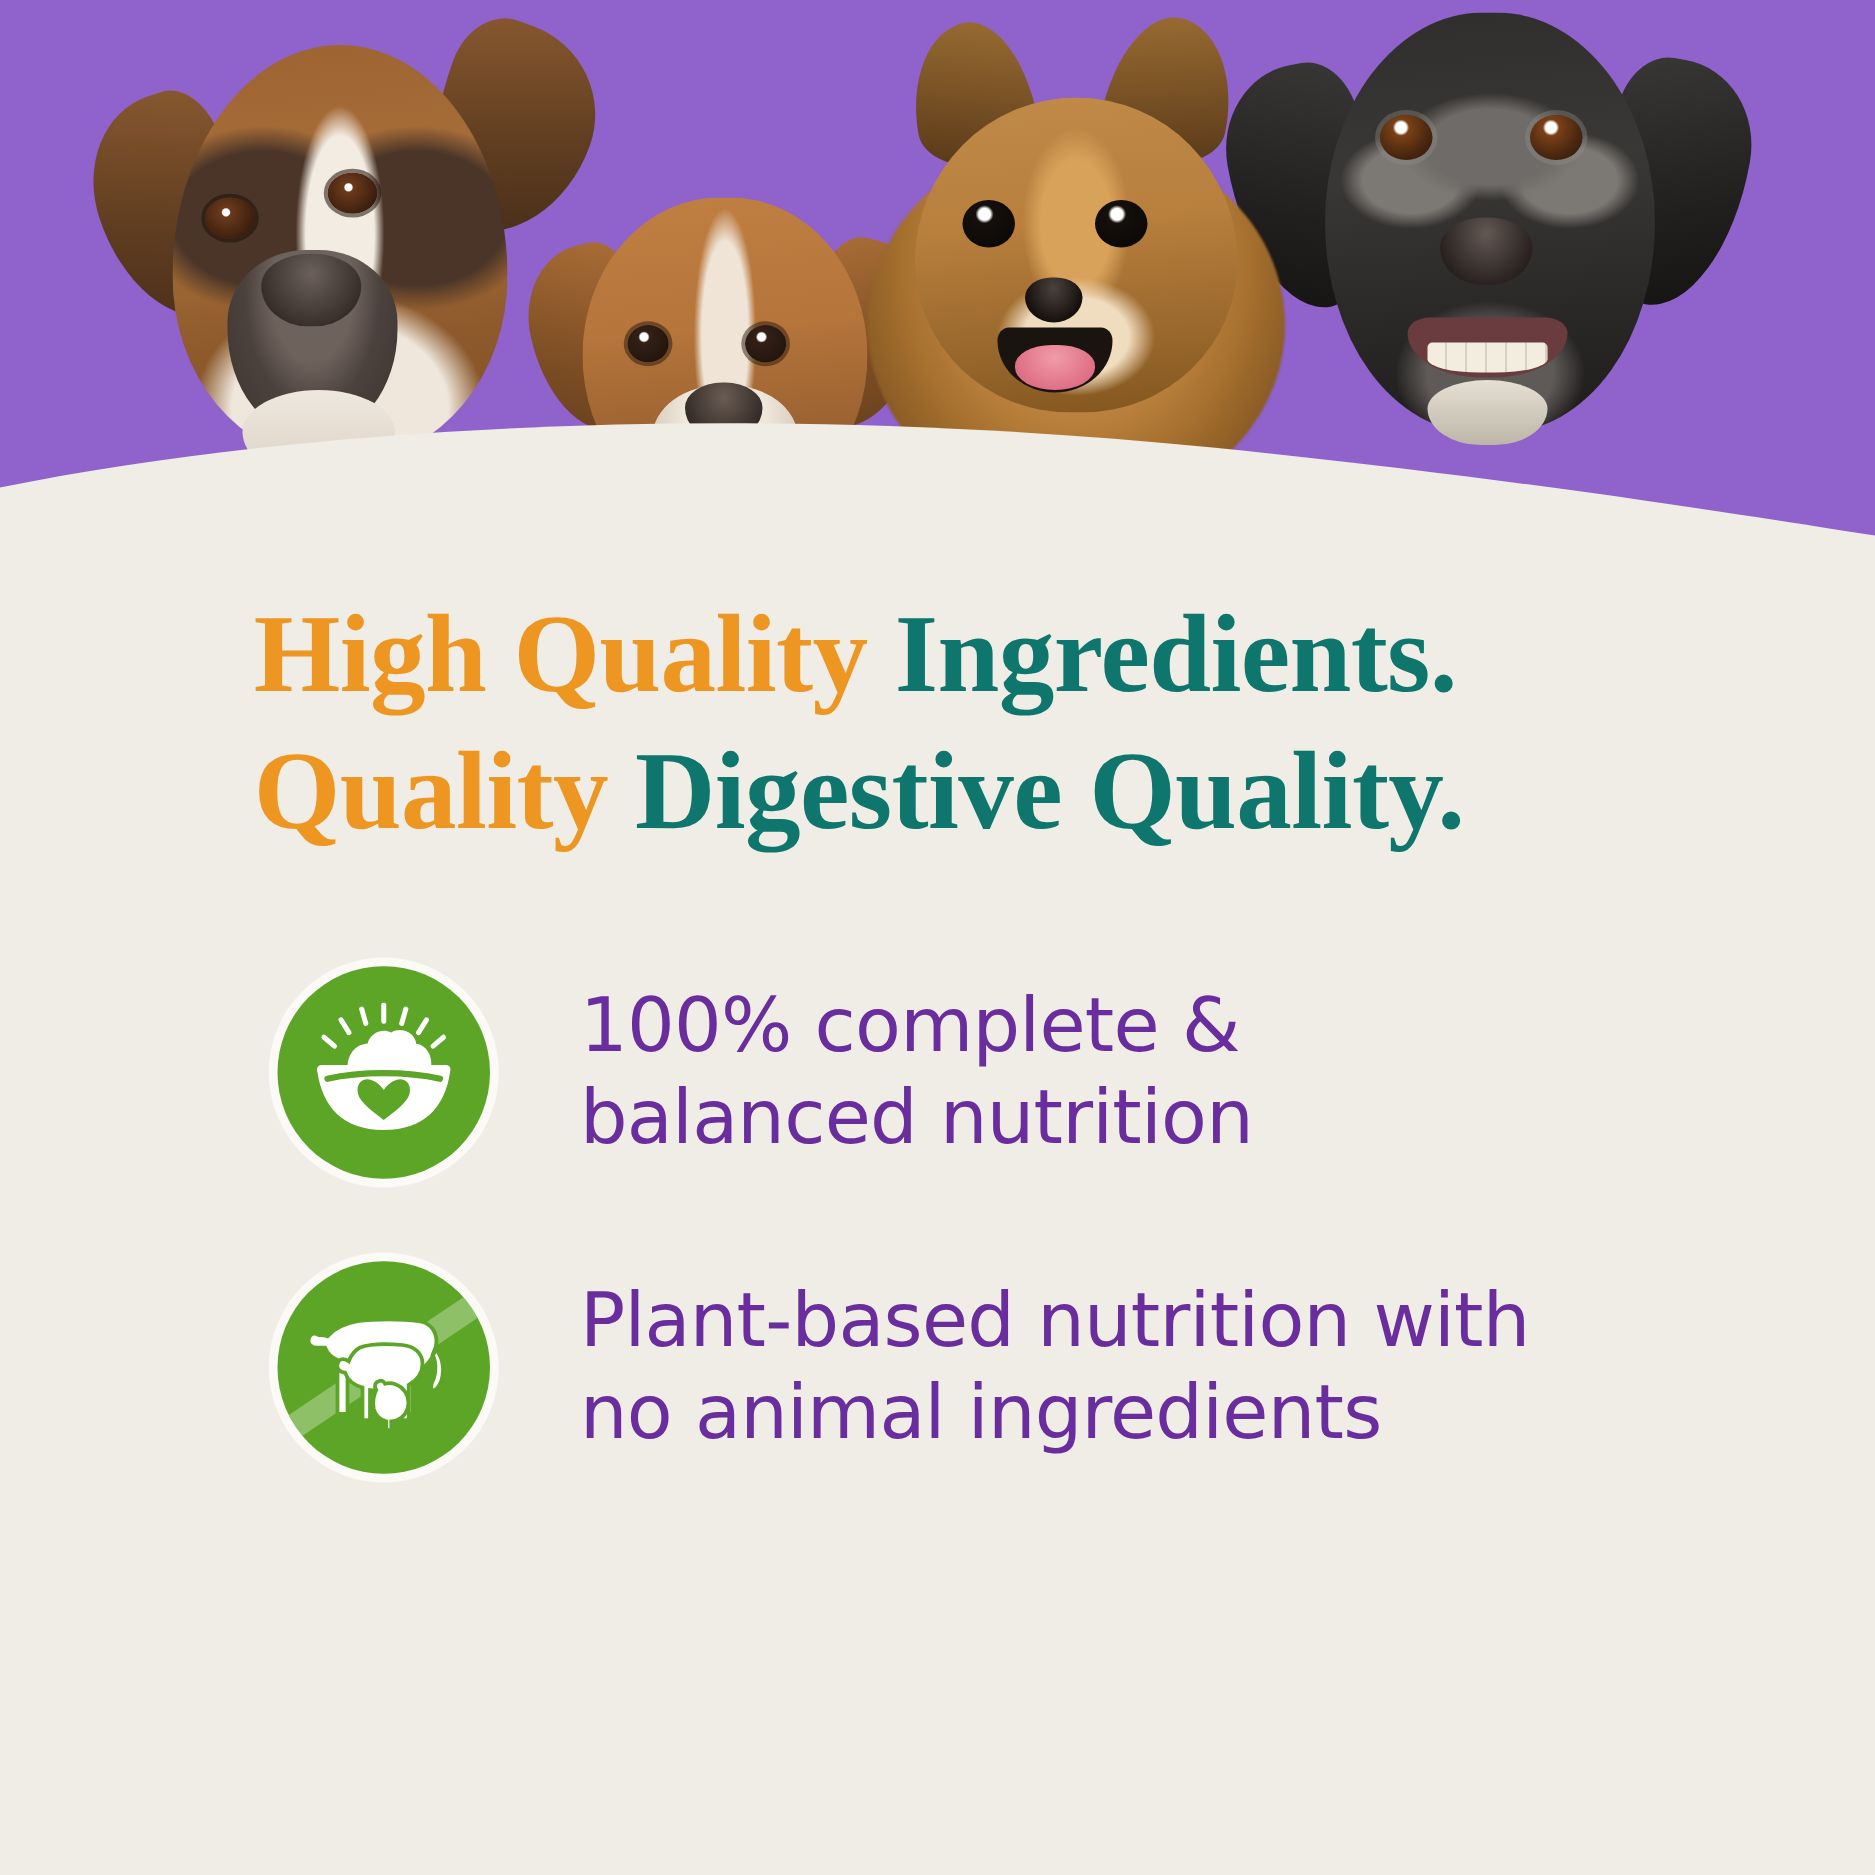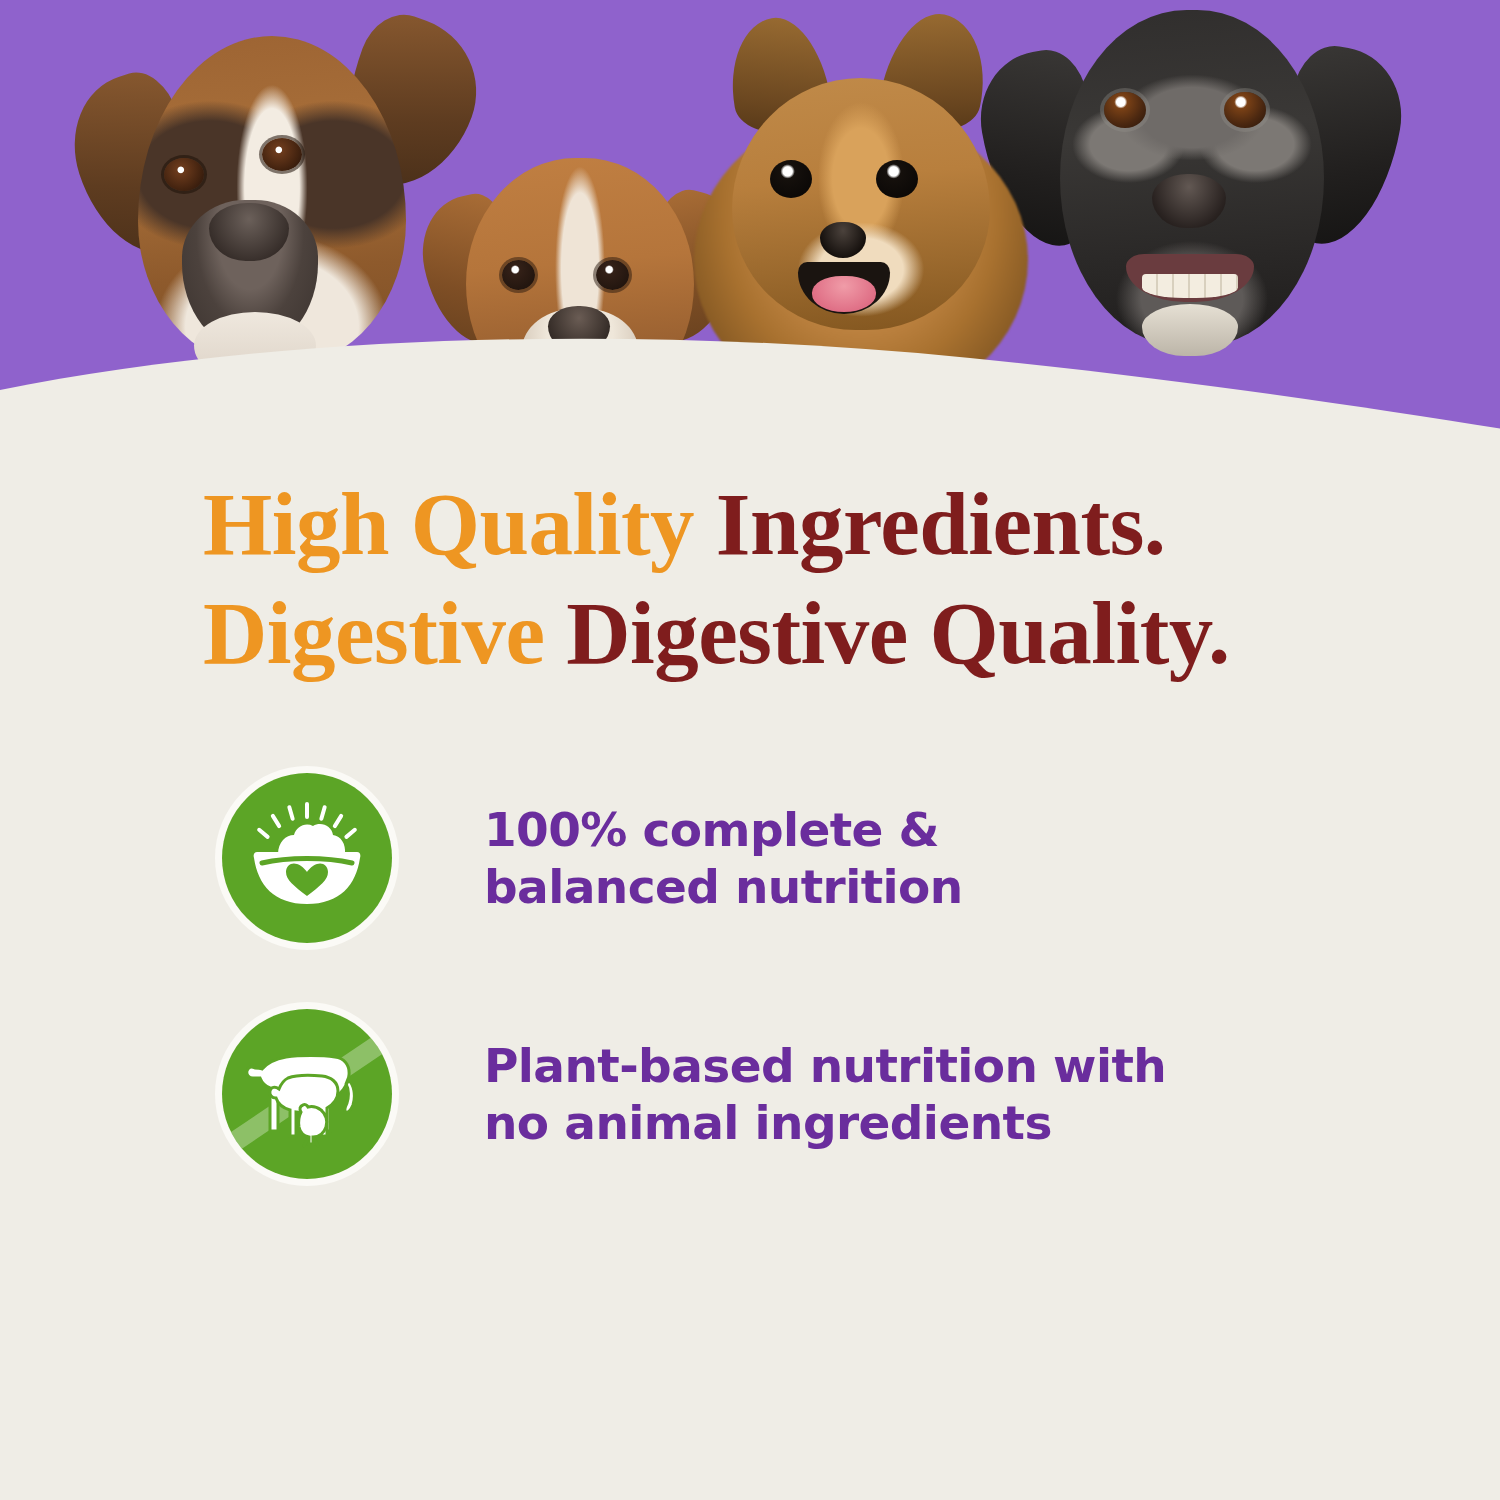--- a/index.html
+++ b/index.html
@@ -56,21 +56,21 @@
     width: 1220px;
     font-family: "Liberation Serif", serif;
     font-weight: bold;
     font-size: 89px;
     line-height: 1.22;
     letter-spacing: -0.5px;
     white-space: nowrap;
   }
   .headline .hl-line { display: block; }
   .hl-orange { color: #EE9622; margin-left: 35px; }
-  .hl-purple { color: #7f1d1d; font-family: Liberation Serif, serif; }
+  .hl-purple { color: #0f766e; font-family: Liberation Serif, serif; }
 
   
   .bullets {
     position: absolute;
     left: 0;
     top: 760px;
     width: 1500px;
   }
 
   .bullet {
@@ -91,25 +91,25 @@
     background: #5CA526;
     box-shadow: 0 0 0 7px #FBFAF6;
     display: flex;
     align-items: center;
     justify-content: center;
     overflow: hidden;
   }
   .badge svg { display: block; }
 
   .bullet-text {
-    margin-left: 92px;
+    margin-left: 72px;
     color: #6A2D9D;
     font-family: "DejaVu Sans", sans-serif;
-    font-weight: bold;
-    font-size: 47px;
+    font-weight: normal;
+    font-size: 60px;
     line-height: 1.22;
     letter-spacing: -0.6px;
     white-space: pre-line;
   }
 
   
   .dog { position: absolute; }
 
   
   .boxer { left: 58px; top: -10px; width: 430px; height: 400px; z-index: 12; }
@@ -360,21 +360,21 @@
 
     </div>
 
     <svg class="wave" viewBox="0 0 1520 130" preserveAspectRatio="none">
       <path d="M0,62 C260,8 620,-8 980,28 C1200,50 1380,78 1520,100 L1520,130 L0,130 Z" fill="#EFEDE6"></path>
     </svg>
   </div>
 
   <div class="headline">
     <span class="hl-line"><span class="hl-orange">High Quality </span><span class="hl-purple">Ingredients.</span></span>
-    <span class="hl-line"><span class="hl-orange">Digestive </span><span class="hl-purple">Digestive Quality.</span></span>
+    <span class="hl-line"><span class="hl-orange">Quality </span><span class="hl-purple">Digestive Quality.</span></span>
   </div>
 
   <div class="bullets">
 
     <div class="bullet">
       <div class="badge">
         <svg width="118" height="112" viewBox="0 0 118 112">
           <g fill="#FFFFFF">
 
             <rect x="57" y="0" width="4" height="17" rx="2"></rect>

